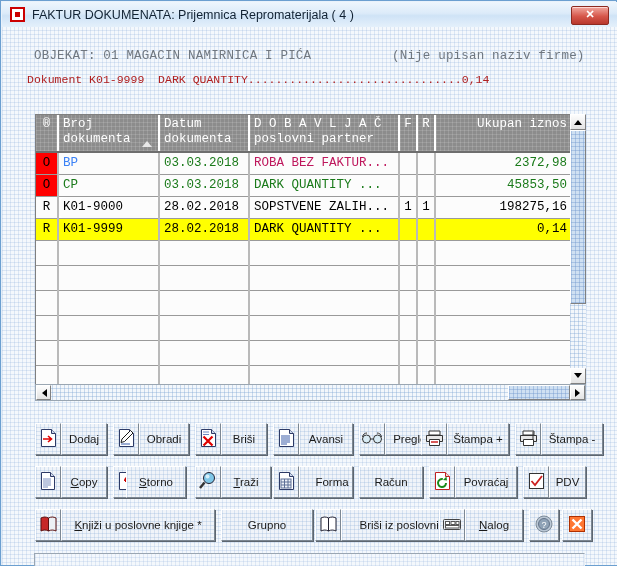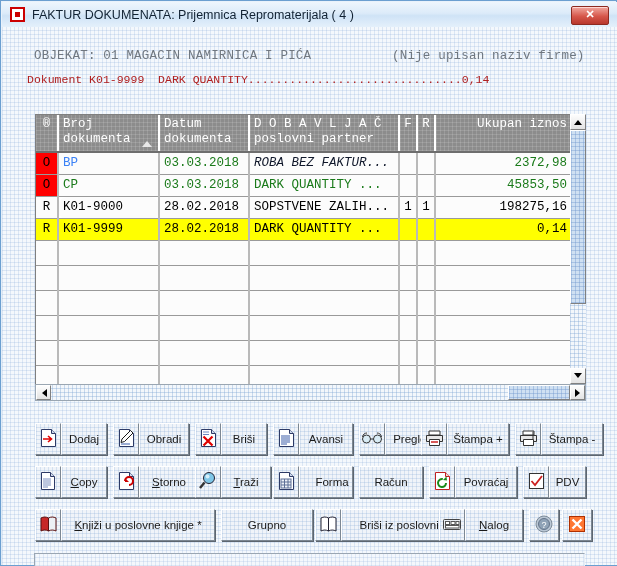--- a/index.html
+++ b/index.html
@@ -218,21 +218,21 @@
               <th class="c-right">
                 <div>Ukupan iznos</div>
               </th>
             </tr>
           </thead>
         <tbody id="grid-body">
             <tr>
               <td class="flag" style="background: rgb(255, 0, 0);">O</td>
               <td style="color: #3b82f6;">BP</td>
               <td style="color: rgb(26, 122, 26);">03.03.2018</td>
-              <td style="color: #0f172a; font-style: italic;">ROBA BEZ FAKTUR...</td>
+              <td style="color: #be185d;">ROBA BEZ FAKTUR...</td>
               <td style="text-align: center; padding: 1px 0px; color: rgb(26, 122, 26);"></td>
               <td style="text-align: center; padding: 1px 0px; color: rgb(26, 122, 26);"></td>
               <td class="numeric" style="color: rgb(26, 122, 26);">2372,98</td>
             </tr>
             <tr>
               <td class="flag" style="background: rgb(255, 0, 0);">O</td>
               <td style="color: rgb(26, 122, 26);">CP</td>
               <td style="color: rgb(26, 122, 26);">03.03.2018</td>
               <td style="color: rgb(26, 122, 26);">DARK QUANTITY   ...</td>
               <td style="text-align: center; padding: 1px 0px; color: rgb(26, 122, 26);"></td>
@@ -435,21 +435,21 @@
           <span><u>C</u>opy</span>
         </div>
         <div class="btn icon" style="left: 111px; top: 439px; width: 26px; height: 32px;">
           <span class="ico"><svg width="17" height="20" viewBox="0 0 17 20">
               <path d="M1.5 1.5h10l4 4v13h-14z" fill="#fff" stroke="#2d3a66"></path>
               <path d="M11.5 1.5v4h4" fill="#cdd8ec" stroke="#2d3a66"></path>
               <path d="M11 14a4 4 0 10-4-4" stroke="#cc0000" stroke-width="2" fill="none"></path>
               <path d="M7 7l0 4 4 0" fill="#cc0000"></path>
             </svg></span>
         </div>
-        <div class="btn" style="left: 137px; top: 439px; width: 60px; height: 32px;">
+        <div class="btn" style="left: 124px; top: 439px; width: 60px; height: 32px;">
           <span><u>S</u>torno</span>
         </div>
         <div class="btn icon" style="left: 193px; top: 439px; width: 26px; height: 32px;">
           <span class="ico"><svg width="20" height="20" viewBox="0 0 20 20">
               <circle cx="11" cy="7" r="5.5" fill="#7fc7e8" stroke="#223"></circle>
               <circle cx="9.5" cy="5.5" r="2" fill="#d6eef9"></circle>
               <path d="M6.5 11.5L2 17" stroke="#333" stroke-width="2.4"></path>
             </svg></span>
         </div>
         <div class="btn" style="left: 219px; top: 439px; width: 50px; height: 32px;">

